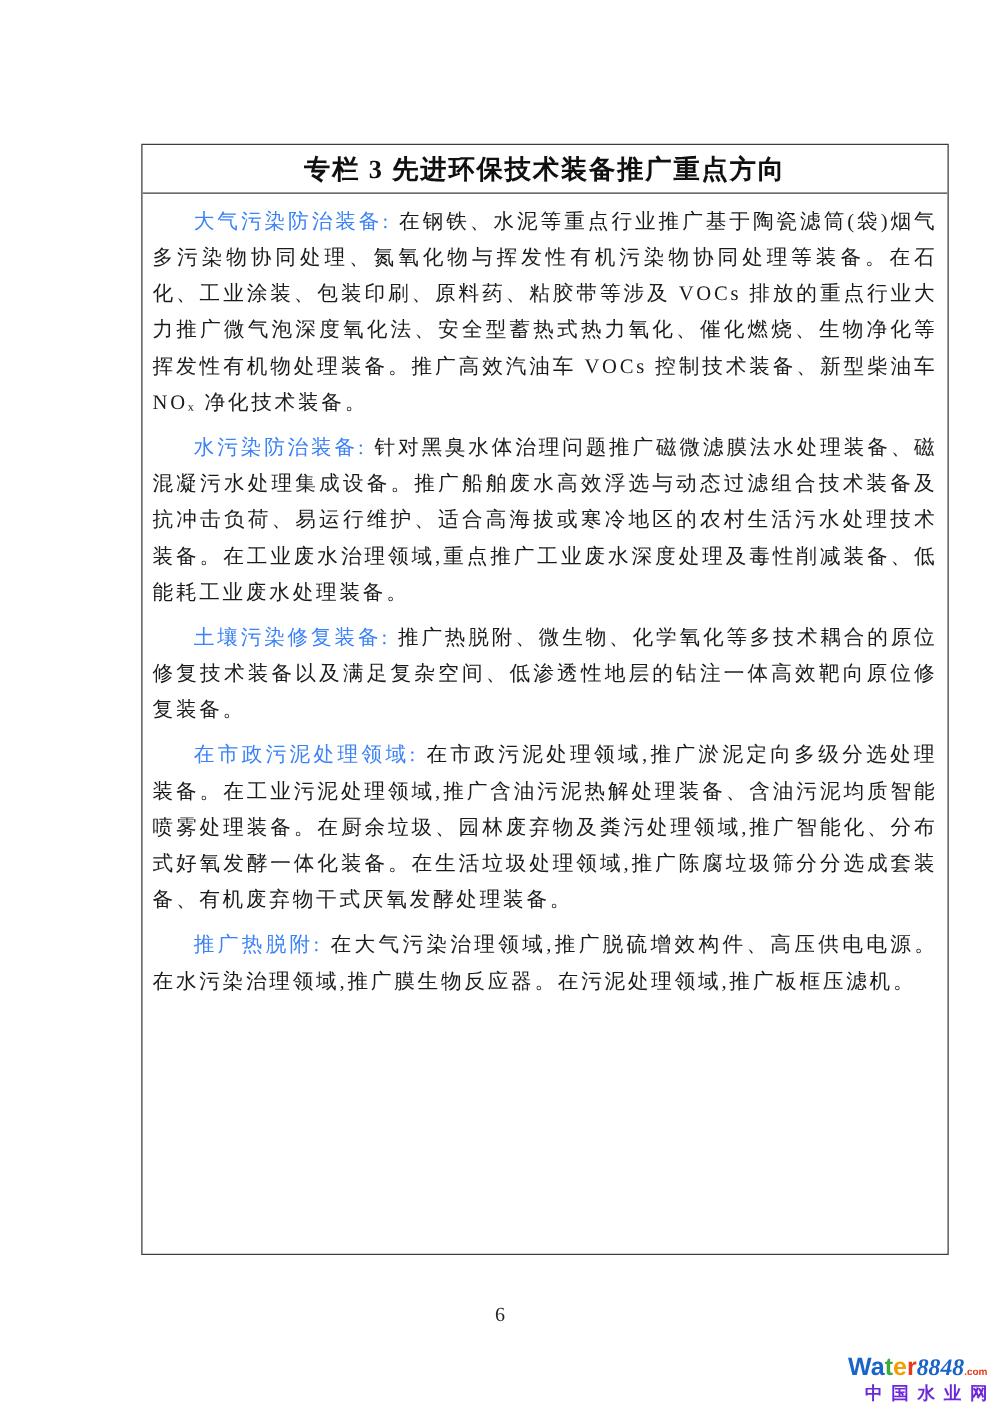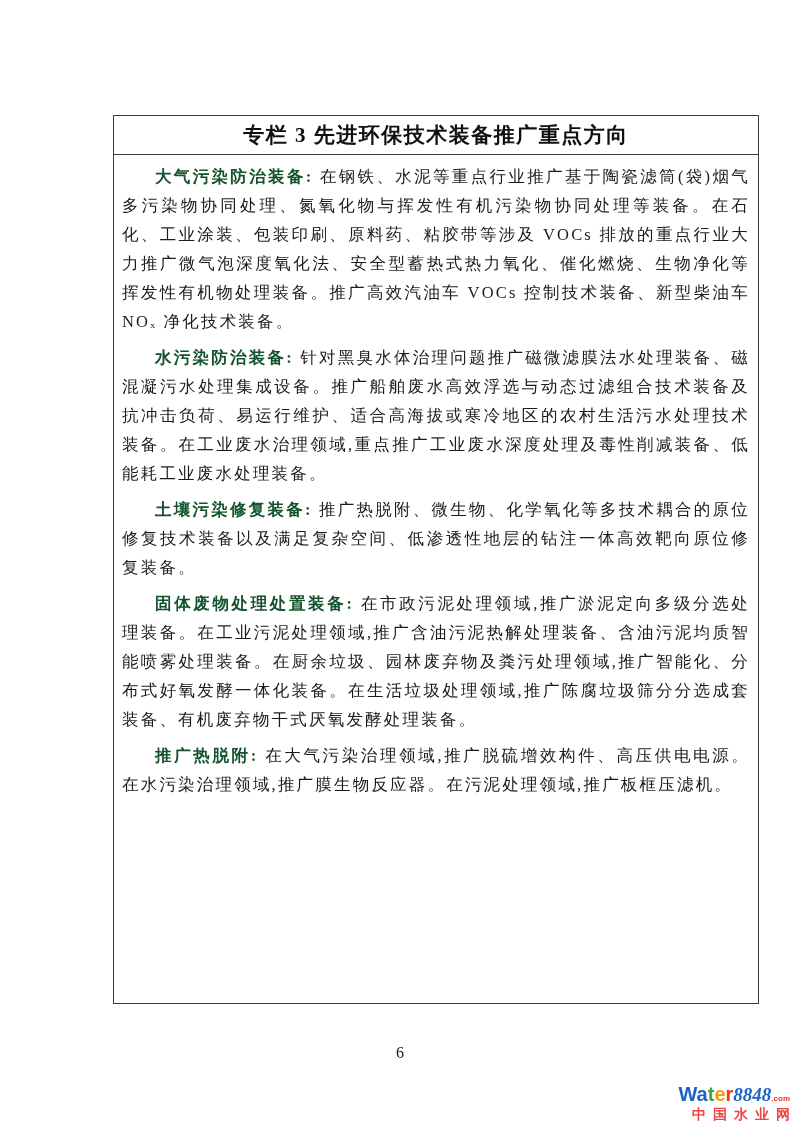--- a/index.html
+++ b/index.html
@@ -34,21 +34,21 @@
   .box-body {
     padding: 7px 8px 0 8px;
     font-size: 16.5px;
     line-height: 29px;
     letter-spacing: 2.2px;
     text-align: justify;
     color: #1b1b1b;
   }
   .box-body p { margin: 0; text-indent: 2em; }
   .box-body p + p { margin-top: 7px; }
-  .sec-label { font-weight: bold; color: #14532d; }
+  .sec-label { font-weight: normal; color: #3b82f6; }
   .page-number {
     position: absolute;
     top: 1044px; left: 0; width: 100%;
     text-align: center;
     font-size: 16px; color: #222222;
   }
   .site-logo {
     position: absolute;
     top: 1084px; right: 10px;
     width: 132px;
@@ -75,27 +75,27 @@
 <body>
 
 <div class="page">
 
   <div class="column-box">
     <div class="box-title">专栏 3  先进环保技术装备推广重点方向</div>
     <div class="box-body">
       <p><span class="sec-label">大气污染防治装备: </span><span>在钢铁、水泥等重点行业推广基于陶瓷滤筒(袋)烟气多污染物协同处理、氮氧化物与挥发性有机污染物协同处理等装备。在石化、工业涂装、包装印刷、原料药、粘胶带等涉及 VOCs 排放的重点行业大力推广微气泡深度氧化法、安全型蓄热式热力氧化、催化燃烧、生物净化等挥发性有机物处理装备。推广高效汽油车 VOCs 控制技术装备、新型柴油车 NOₓ 净化技术装备。</span></p>
       <p><span class="sec-label">水污染防治装备: </span><span>针对黑臭水体治理问题推广磁微滤膜法水处理装备、磁混凝污水处理集成设备。推广船舶废水高效浮选与动态过滤组合技术装备及抗冲击负荷、易运行维护、适合高海拔或寒冷地区的农村生活污水处理技术装备。在工业废水治理领域,重点推广工业废水深度处理及毒性削减装备、低能耗工业废水处理装备。</span></p>
       <p><span class="sec-label">土壤污染修复装备: </span><span>推广热脱附、微生物、化学氧化等多技术耦合的原位修复技术装备以及满足复杂空间、低渗透性地层的钻注一体高效靶向原位修复装备。</span></p>
-      <p><span class="sec-label">固体废物处理处置装备: </span><span>在市政污泥处理领域,推广淤泥定向多级分选处理装备。在工业污泥处理领域,推广含油污泥热解处理装备、含油污泥均质智能喷雾处理装备。在厨余垃圾、园林废弃物及粪污处理领域,推广智能化、分布式好氧发酵一体化装备。在生活垃圾处理领域,推广陈腐垃圾筛分分选成套装备、有机废弃物干式厌氧发酵处理装备。</span></p>
+      <p><span class="sec-label">在市政污泥处理领域: </span><span>在市政污泥处理领域,推广淤泥定向多级分选处理装备。在工业污泥处理领域,推广含油污泥热解处理装备、含油污泥均质智能喷雾处理装备。在厨余垃圾、园林废弃物及粪污处理领域,推广智能化、分布式好氧发酵一体化装备。在生活垃圾处理领域,推广陈腐垃圾筛分分选成套装备、有机废弃物干式厌氧发酵处理装备。</span></p>
       <p><span class="sec-label">推广热脱附: </span><span>在大气污染治理领域,推广脱硫增效构件、高压供电电源。在水污染治理领域,推广膜生物反应器。在污泥处理领域,推广板框压滤机。</span></p>
     </div>
   </div>
 
   <div class="page-number">6</div>
 
   <div class="site-logo">
     <div class="logo-line1">
       <span class="logo-word"><span style="color: rgb(26, 100, 200);">W</span><span style="color: rgb(26, 100, 200);">a</span><span style="color: rgb(60, 171, 60);">t</span><span style="color: rgb(245, 157, 0);">e</span><span style="color: rgb(232, 57, 28);">r</span></span><span class="logo-number" style="color: rgb(26, 100, 200);">8848</span><span class="logo-tld" style="color: rgb(232, 57, 28);">.com</span>
     </div>
-    <div class="logo-subtitle" style="color: #ef4444;">中国水业网</div>
+    <div class="logo-subtitle" style="color: #6d28d9;">中国水业网</div>
   </div>
 
 </div>
 
 </body></html>

